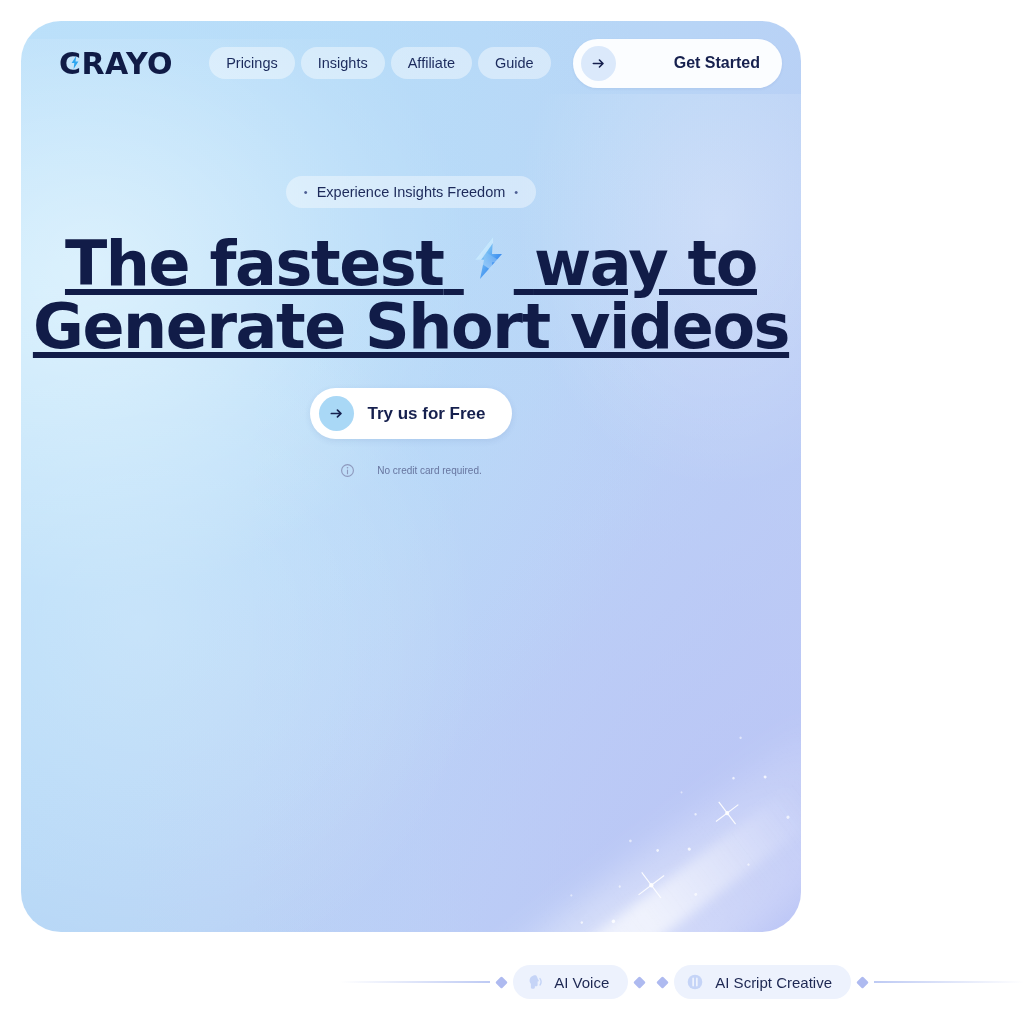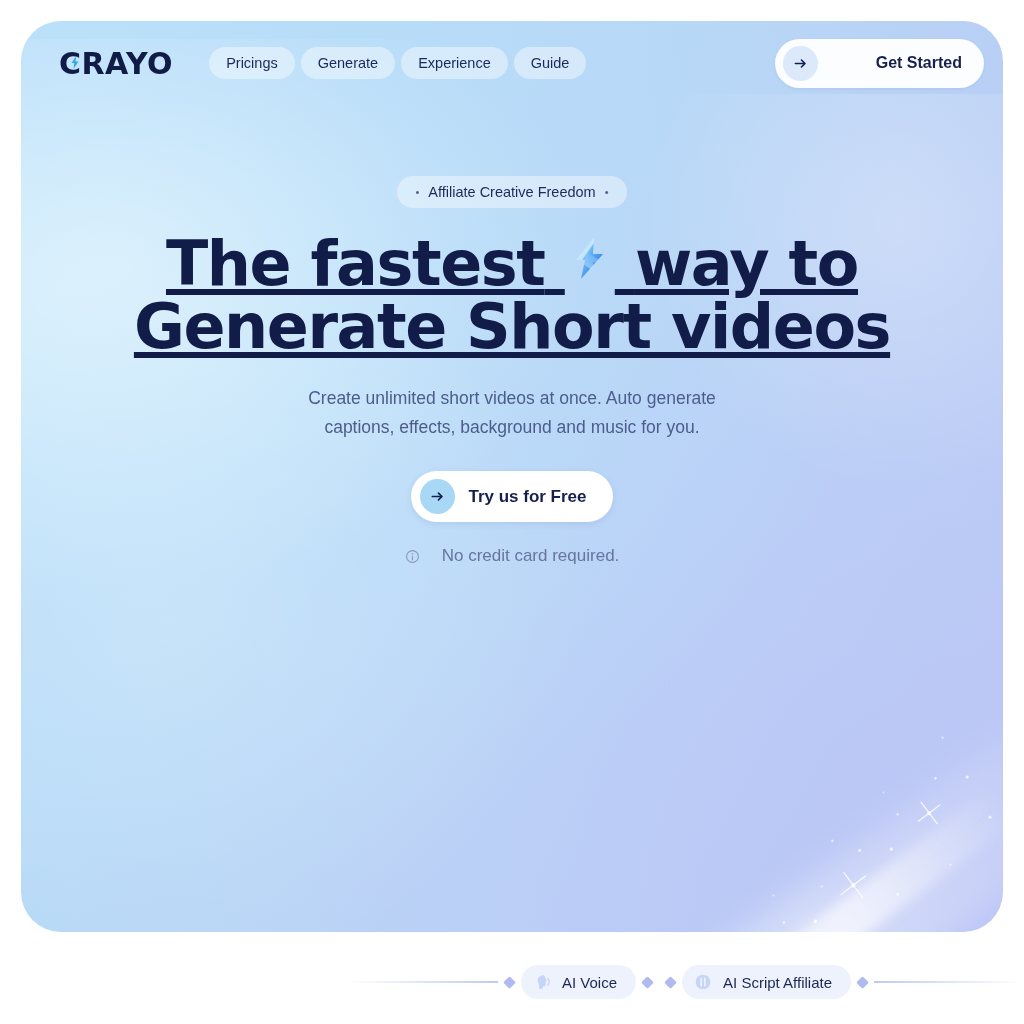--- a/index.html
+++ b/index.html
@@ -8,21 +8,21 @@
     background: #ffffff;
     font-family: "Liberation Sans", sans-serif;
     overflow: hidden;
   }
   #root { position: relative; width: 1024px; height: 1024px; }
 
   
   .hero {
     position: absolute;
     left: 21px; top: 21px;
-    width: 982px; height: 911px;
+    width: 780px; height: 911px;
     border-radius: 40px;
     overflow: hidden;
     background:
       radial-gradient(120% 95% at 3% 30%, rgba(198,233,252,0.95) 0%, rgba(186,223,250,0.55) 38%, rgba(186,215,248,0.0) 70%),
       radial-gradient(110% 120% at 100% 100%, rgba(186,196,246,0.90) 0%, rgba(190,205,247,0.45) 45%, rgba(190,210,248,0) 78%),
       linear-gradient(118deg, #b6dcf8 0%, #b5d9f7 28%, #b8d5f6 52%, #b9cdf5 76%, #bcc6f3 100%);
   }
   
   .sweep1 {
     position: absolute; left: -24%; top: 2%;
@@ -166,21 +166,21 @@
     padding: 8px 26px 8px 9px;
     cursor: pointer;
   }
   .btn-primary { background: #ffffff; box-shadow: 0 2px 6px rgba(40,70,140,0.10); }
   .btn-secondary { background: rgba(255,255,255,0.42); }
   .btn-label { font-size: 17px; font-weight: 700; color: #16204e; }
 
   .nocard {
     margin-top: 24px;
     display: flex; align-items: center; gap: 22px;
-    font-size: 17px; color: #67759f; text-align: center;
+    font-size: 10px; color: #67759f; text-align: center;
   }
 
   
   .featbar {
     position: absolute; left: 0; top: 964px;
     width: 1024px; height: 36px;
     display: flex; align-items: center; justify-content: flex-end;
     gap: 0;
   }
   .rule {
@@ -283,45 +283,45 @@
         <svg class="logo-bolt" viewBox="0 0 8 13">
           <path d="M5.2 0 L0.6 7 H3.3 L2.6 13 L7.4 5.6 H4.5 Z" fill="#2ea6f0"></path>
         </svg>
       </div>
 
       <div class="nav-links">
         <div class="nav-pill">
           <span>Pricings</span>
         </div>
         <div class="nav-pill">
-          <span>Generate</span>
+          <span>Insights</span>
         </div>
         <div class="nav-pill">
-          <span>Experience</span>
+          <span>Affiliate</span>
         </div>
         <div class="nav-pill">
           <span>Guide</span>
         </div>
       </div>
 
       <div class="cta-top">
         <span class="circ lightblue">
           <svg width="15" height="15" viewBox="0 0 16 16">
             <path d="M2.5 8h10M9 4.3 12.8 8 9 11.7" fill="none" stroke="#16204e" stroke-width="1.7" stroke-linecap="round" stroke-linejoin="round"></path>
           </svg>
         </span>
         <span class="cta-top-label">Get Started</span>
       </div>
     </div>
 
     <div class="hero-content">
 
       <div class="badge">
         <span class="dot">•</span>
-        <span>Affiliate Creative Freedom</span>
+        <span>Experience Insights Freedom</span>
         <span class="dot">•</span>
       </div>
 
       <h1 class="headline">
         <span>The fastest</span>
         <span class="bolt-wrap">
           <svg width="46" height="56" viewBox="0 0 46 56">
             <defs>
               <linearGradient id="bg1" x1="0" y1="0" x2="1" y2="1">
                 <stop offset="0" stop-color="#cfeafd"></stop>
@@ -337,21 +337,20 @@
             <path d="M27 2 L9 25 h9 l-4 19 L36 19 h-10 z" fill="url(#bg1)"></path>
             <path d="M27 2 L9 25 h6 L27 8 z" fill="#ddf1ff" opacity=".75"></path>
             <path d="M27 44 L9 67 h9 l-4 19 L36 61 h-10 z" transform="translate(0,8) scale(1,-0.55) translate(0,-96)" fill="url(#bg2)"></path>
           </svg>
         </span>
         <span>way to</span>
         <br>
         <span>Generate Short videos</span>
       </h1>
 
-      <p class="sub">Create unlimited short videos at once. Auto generate captions, effects, background and music for you.</p>
 
       <div class="cta-row">
         <div class="btn btn-primary">
           <span class="circ blue">
             <svg width="15" height="15" viewBox="0 0 16 16">
               <path d="M2.5 8h10M9 4.3 12.8 8 9 11.7" fill="none" stroke="#16204e" stroke-width="1.8" stroke-linecap="round" stroke-linejoin="round"></path>
             </svg>
           </span>
           <span class="btn-label">Try us for Free</span>
         </div>
@@ -385,20 +384,20 @@
 
 
     <div class="diamond"></div>
 
     <div class="feat-pill">
       <svg class="feat-icon" viewBox="0 0 20 20">
         <circle cx="10" cy="10" r="7.3" fill="#c5d4f7"></circle>
         <rect x="7.3" y="5.6" width="1.7" height="8.8" rx="0.85" fill="#eef3fd"></rect>
         <rect x="11" y="5.6" width="1.7" height="8.8" rx="0.85" fill="#eef3fd"></rect>
       </svg>
-      <span class="feat-label">AI Script Affiliate</span>
+      <span class="feat-label">AI Script Creative</span>
     </div>
 
     <div class="diamond"></div>
     <div class="rule right"></div>
   </div>
 
 </div>
 
 </body></html>

